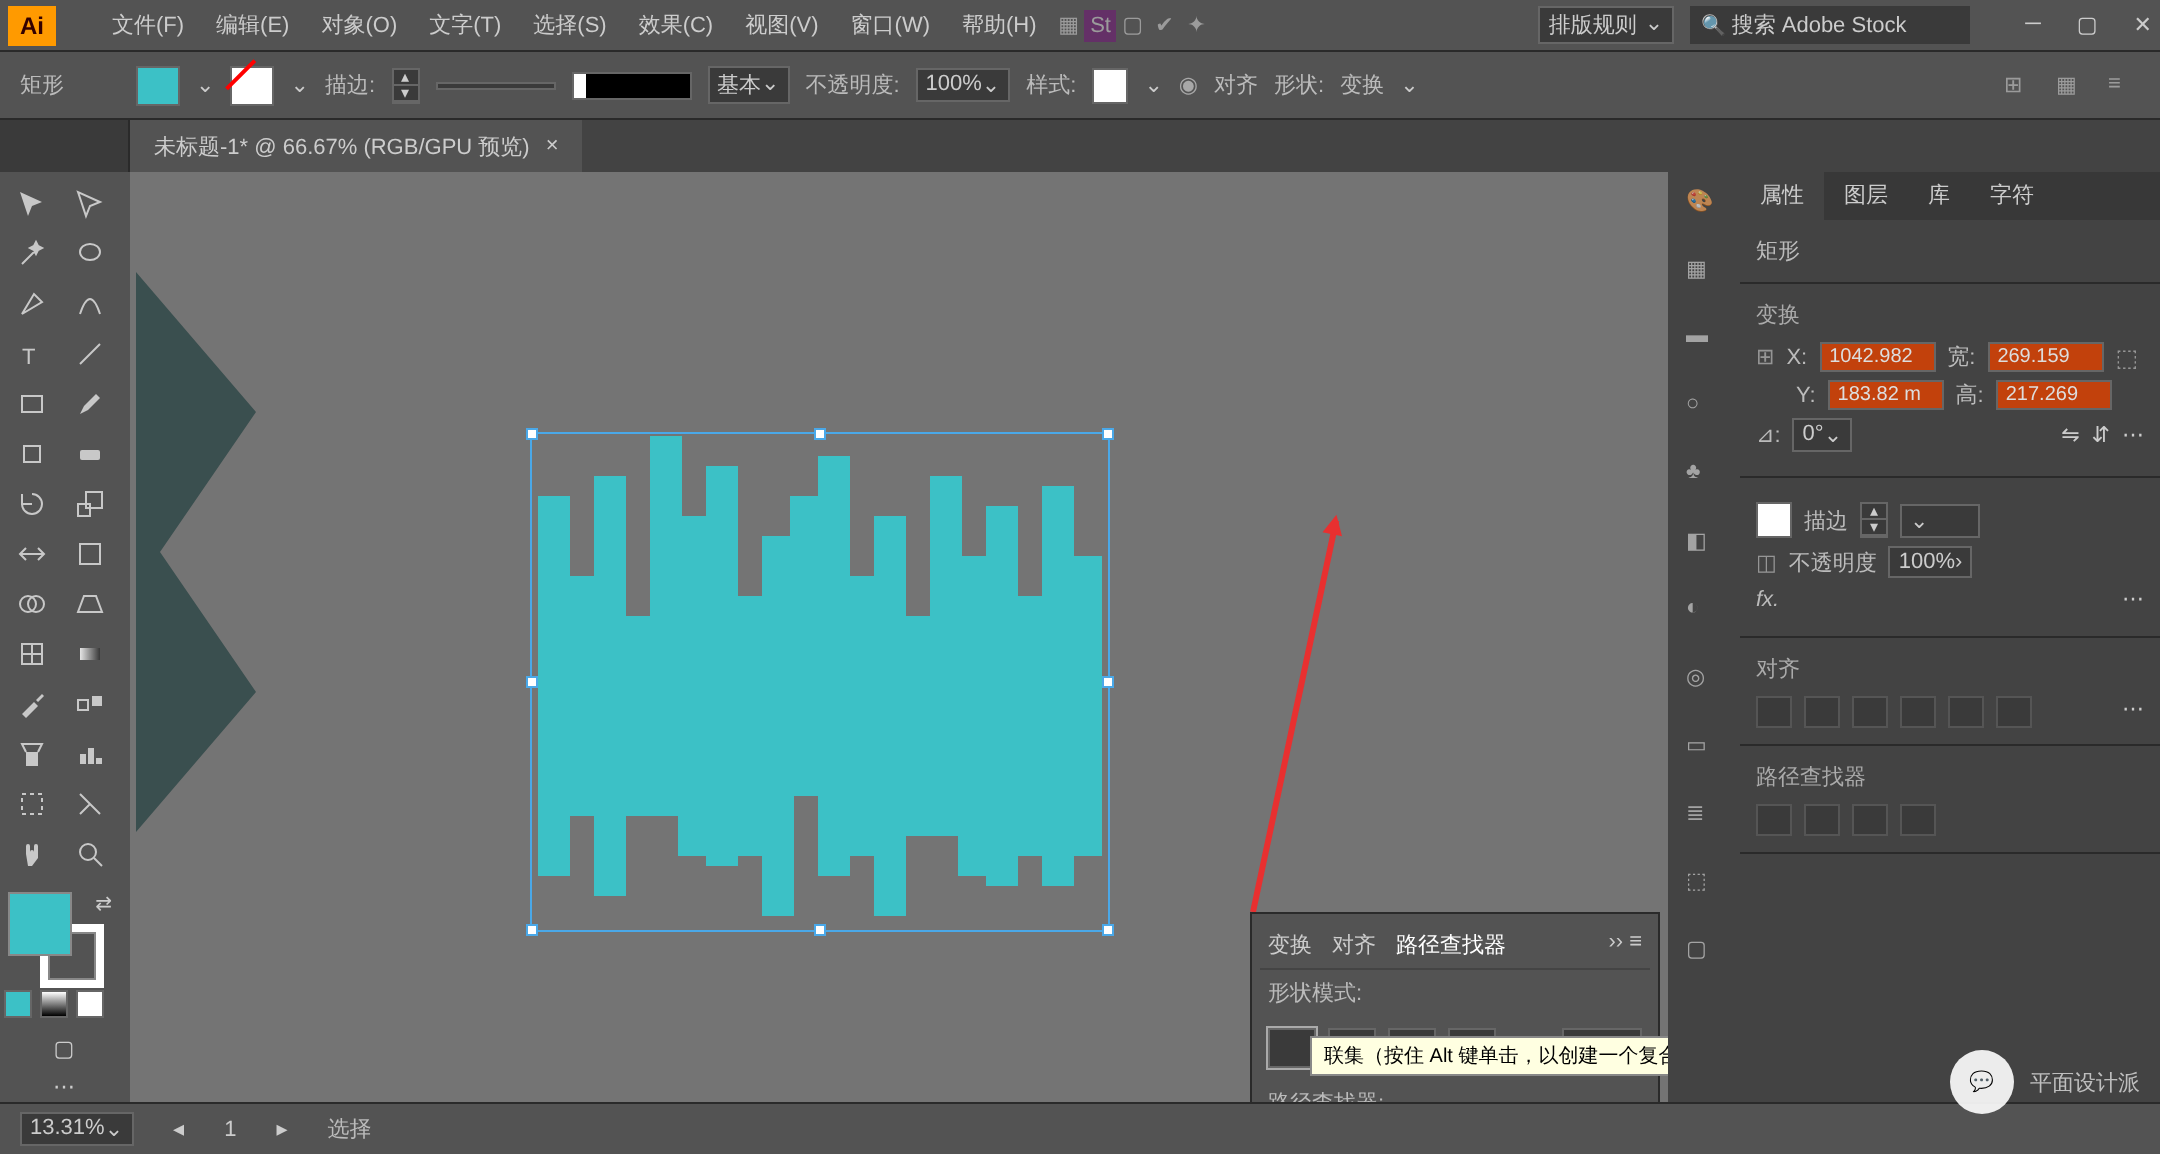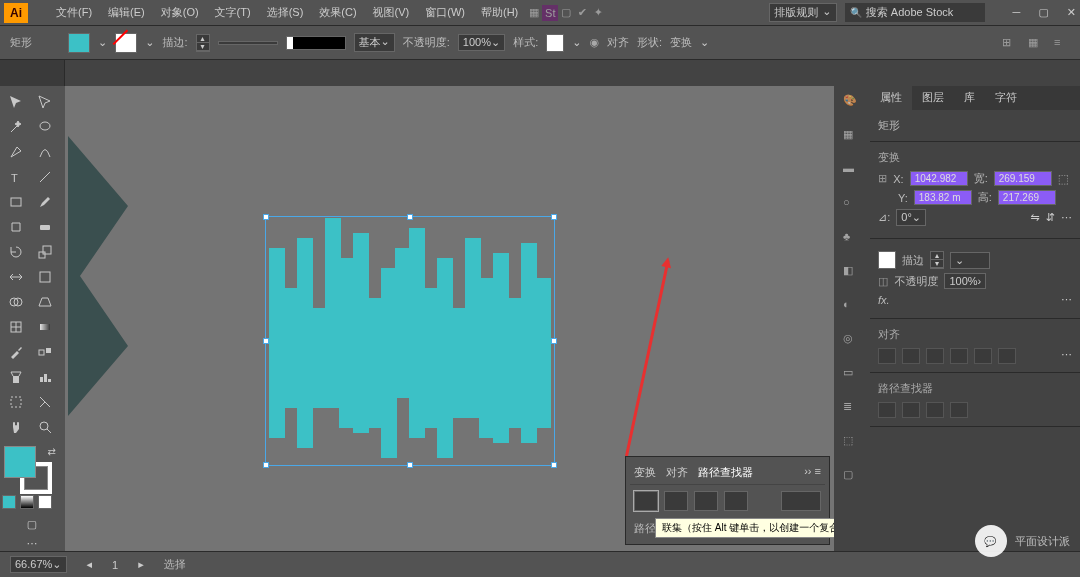--- a/index.html
+++ b/index.html
@@ -48,21 +48,21 @@
 .pf-btn{width:24px;height:20px;background:#3a3a3a;border:1px solid #666}
 .tooltip{position:absolute;left:590px;top:432px;background:#ffffe1;color:#000;font-size:10px;padding:2px 6px;border:1px solid #888;white-space:nowrap;z-index:10}
 .dockbar{width:36px;background:#434343;display:flex;flex-direction:column;align-items:center;padding:8px 0;gap:16px}
 .dockbar span{width:18px;height:18px;opacity:.7}
 .panels{width:210px;background:#434343;display:flex;flex-direction:column}
 .panel-tabs{height:24px;display:flex;background:#383838}
 .panel-tab{padding:4px 10px}
 .panel-tab.active{background:#434343}
 .panel-body{padding:8px;border-bottom:1px solid #2a2a2a}
 .panel-row{display:flex;align-items:center;gap:6px;margin:4px 0}
-.input-box{background:#8b5cf6;border:1px solid #666;padding:1px 4px;color:#ddd;font-size:10px;width:58px}
+.input-box{background:#c2410c;border:1px solid #666;padding:1px 4px;color:#ddd;font-size:10px;width:58px}
 .link-icon{font-size:12px;opacity:.6}
 .prop-title{color:#aaa;margin-bottom:6px}
 .align-row{display:flex;gap:6px;flex-wrap:wrap}
 .align-btn{width:18px;height:16px;background:#3a3a3a;border:1px solid #555}
 .statusbar{height:26px;background:#535353;display:flex;align-items:center;padding:0 10px;gap:20px;border-top:1px solid #2a2a2a}
 .watermark{position:absolute;right:10px;bottom:20px;color:#fff;font-size:22px;display:flex;align-items:center;gap:8px;opacity:.9;z-index:20}
 .wm-circle{width:32px;height:32px;border-radius:50%;background:#fff;color:#333;display:flex;align-items:center;justify-content:center;font-size:10px}
 .search-box{background:#3a3a3a;padding:2px 6px;width:140px;color:#888;font-size:10px}
 </style>
 </head>
@@ -127,20 +127,24 @@
     <span>⌄</span>
   <div class="opt-right">
     <span>⊞</span>
     <span>▦</span>
     <span>≡</span>
   </div>
 </div>
 
 <div class="tabbar">
   <div class="ruler-corner"></div>
+  <div class="doc-tab">
+    <span>未标题-1* @ 66.67% (RGB/GPU 预览)</span>
+    <span>×</span>
+  </div>
 </div>
 
 <div class="main">
 
   <div class="toolbox">
     <div class="tool">
         <svg viewBox="0 0 16 16">
           <path d="M2 2l4 12 2-5 5-2z" fill="#ddd"></path>
         </svg>
       </div>
@@ -349,20 +353,21 @@
     </div>
     <div class="red-arrow"></div>
 
     <div class="pathfinder">
       <div class="pf-tabs">
         <span>变换</span>
         <span>对齐</span>
         <span style="color:#fff">路径查找器</span>
         <span>›› ≡</span>
       </div>
+      <div class="label" style="padding:4px">形状模式:</div>
       <div class="pf-row">
         <div class="pf-btn" style="outline:1px solid #aaa"></div>
         <div class="pf-btn"></div>
         <div class="pf-btn"></div>
         <div class="pf-btn"></div>
         <div class="pf-btn" style="width:40px;margin-left:auto"></div>
       </div>
       <div class="label" style="padding:4px">路径查找器:</div>
 
     </div>
@@ -457,21 +462,21 @@
         <span class="align-btn"></span>
         <span class="align-btn"></span>
         <span class="align-btn"></span>
         <span class="align-btn"></span>
       </div>
     </div>
   </div>
 </div>
 
 <div class="statusbar">
-  <div class="dd"><span>66.67%</span> ⌄</div>
+  <div class="dd"><span>13.31%</span> ⌄</div>
   <span>◂</span>
   <span>1</span>
   <span>▸</span>
   <span class="label">选择</span>
 </div>
 
 <div class="watermark">
   <div class="wm-circle">💬</div>
   <span>平面设计派</span>
 </div>

